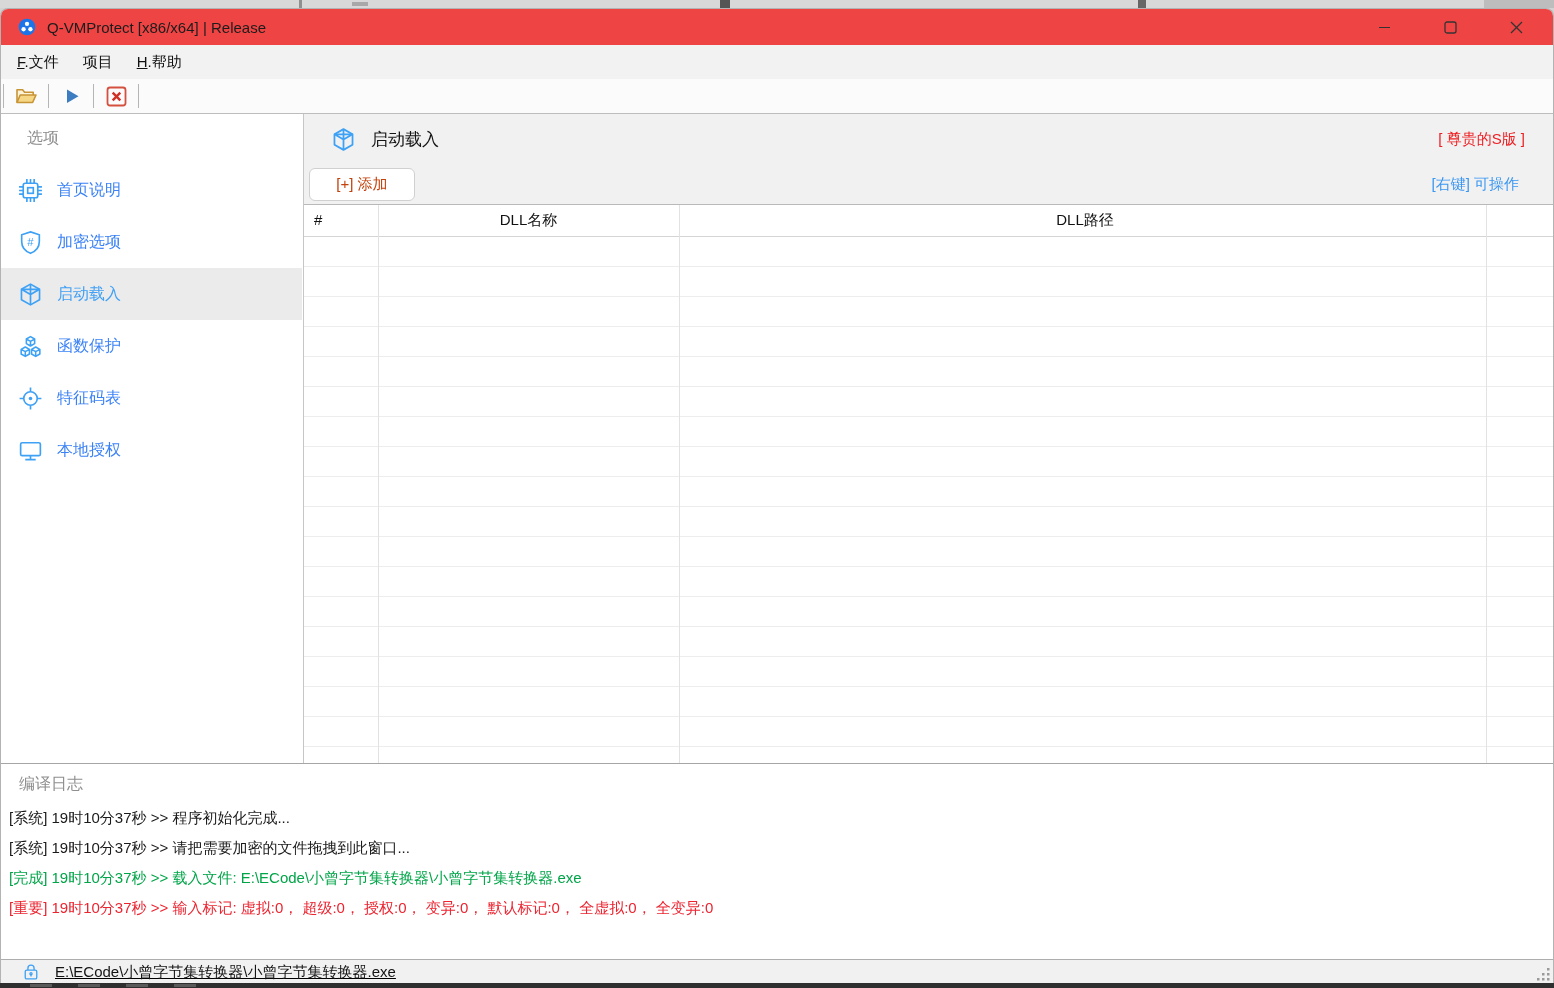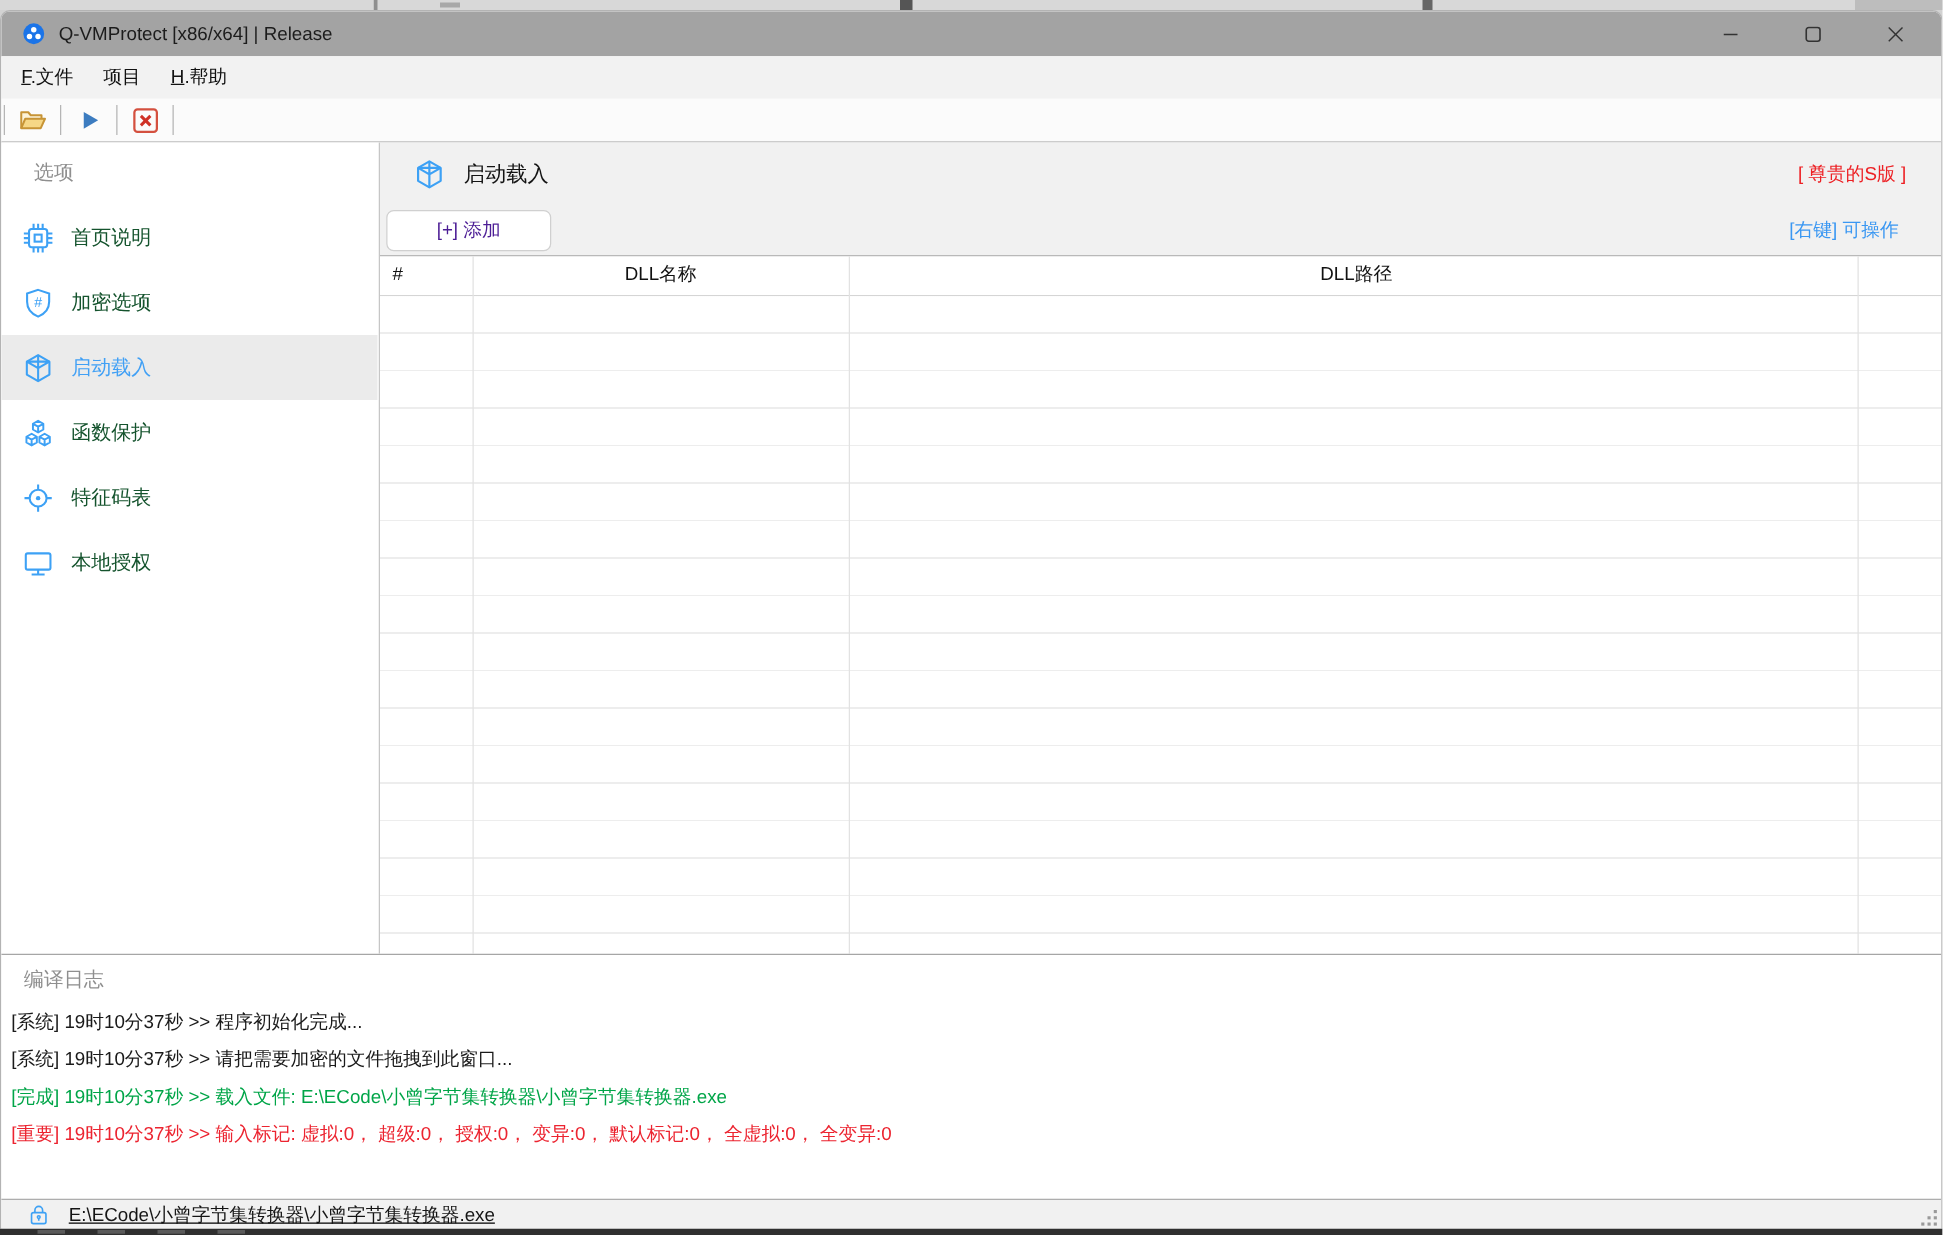--- a/index.html
+++ b/index.html
@@ -12,21 +12,21 @@
   .top-strip .m1 { position:absolute; left:299px; top:0; width:3px; height:8px; background:#8f8f8f; }
   .top-strip .m2 { position:absolute; left:352px; top:2px; width:16px; height:4px; background:#a8a8a8; }
   .top-strip .m3 { position:absolute; left:720px; top:0; width:10px; height:8px; background:#555; }
   .top-strip .m4 { position:absolute; left:1138px; top:0; width:8px; height:8px; background:#666; }
   .top-strip .m5 { position:absolute; left:1484px; top:0; width:70px; height:8px; background:#bdbdbd; }
 
   .window { position:absolute; top:8px; left:0; width:1554px; height:975px; background:#fff;
             border:1px solid #b3b3b3; border-bottom:none; border-radius:8px 8px 0 0; overflow:hidden; }
 
   
-  .titlebar { position:absolute; top:0; left:0; right:0; height:36px; background:#a3a3a3; display:flex; align-items:center; }
+  .titlebar { position:absolute; top:0; left:0; right:0; height:36px; background:#ef4444; display:flex; align-items:center; }
   .app-ico { margin-left:16px; width:20px; height:20px; }
   .title-text { margin-left:10px; font-size:15px; color:#1c1c1c; }
   .win-controls { position:absolute; right:4px; top:0; height:36px; display:flex; }
   .win-btn { width:66px; height:36px; display:flex; align-items:center; justify-content:center; }
 
   
   .menubar { position:absolute; top:36px; left:0; right:0; height:34px; background:#f2f2f2;
              display:flex; align-items:center; font-size:15px; color:#111; }
   .menu-item { padding:0 12px; height:34px; line-height:34px; }
   .menu-item:first-child { margin-left:4px; }
@@ -40,31 +40,31 @@
 
   
   .content { position:absolute; top:105px; left:0; right:0; height:649px; }
 
   .sidebar { position:absolute; left:0; top:0; width:303px; height:649px; background:#fff; border-right:1px solid #c6c6c6; }
   .side-title { margin:14px 0 0 26px; font-size:16px; color:#8f8f8f; }
   .side-list { position:absolute; top:50px; left:0; right:1px; }
   .side-item { height:52px; display:flex; align-items:center; padding-left:14px; cursor:default; }
   .side-item.sel { background:#ebebeb; }
   .side-item .ico { width:30px; height:30px; display:flex; align-items:center; justify-content:center; }
-  .side-label { margin-left:12px; font-size:16px; color:#14532d; }
+  .side-label { margin-left:12px; font-size:16px; color:#3b82f6; }
   .side-item.sel .side-label { color:#41a0f5; }
 
   .main { position:absolute; left:303px; top:0; right:0; height:649px; }
   .band1 { position:absolute; top:0; left:0; right:0; height:50px; background:#f1f1f1; display:flex; align-items:center; }
   .band1 .ico { margin-left:26px; }
   .main-title { margin-left:14px; font-size:17px; color:#141414; }
   .badge { position:absolute; right:28px; font-size:15px; color:#ed2024; }
   .band2 { position:absolute; top:50px; left:0; right:0; height:40px; background:#f1f1f1; display:flex; align-items:center; }
-  .add-btn { margin-left:5px; width:132px; height:33px; background:#fff; border:1px solid #d0d0d0; border-radius:6px;
-             font-size:15px; color:#4c1d95; display:flex; align-items:center; justify-content:center;
+  .add-btn { margin-left:5px; width:106px; height:33px; background:#fff; border:1px solid #d0d0d0; border-radius:6px;
+             font-size:15px; color:#c2410c; display:flex; align-items:center; justify-content:center;
              font-family:"Liberation Sans","DejaVu Sans",sans-serif; }
   .desc { margin-left:16px; font-size:15px; color:#909090; }
   .hint { position:absolute; right:34px; font-size:15px; color:#3a97f2;text-align:center; }
 
   .table-wrap { position:absolute; top:90px; left:0; right:0; bottom:0; background:#fff; border-top:1px solid #b9b9b9; }
   .thead { position:absolute; top:0; left:0; right:0; height:32px; border-bottom:1px solid #d5d5d5;
            font-size:15px; color:#111; }
   .th { position:absolute; top:0; height:32px; line-height:30px; }
   .th.c0 { left:10px; width:60px; text-align:left; }
   .th.c1 { left:74px; width:301px; text-align:center; }

